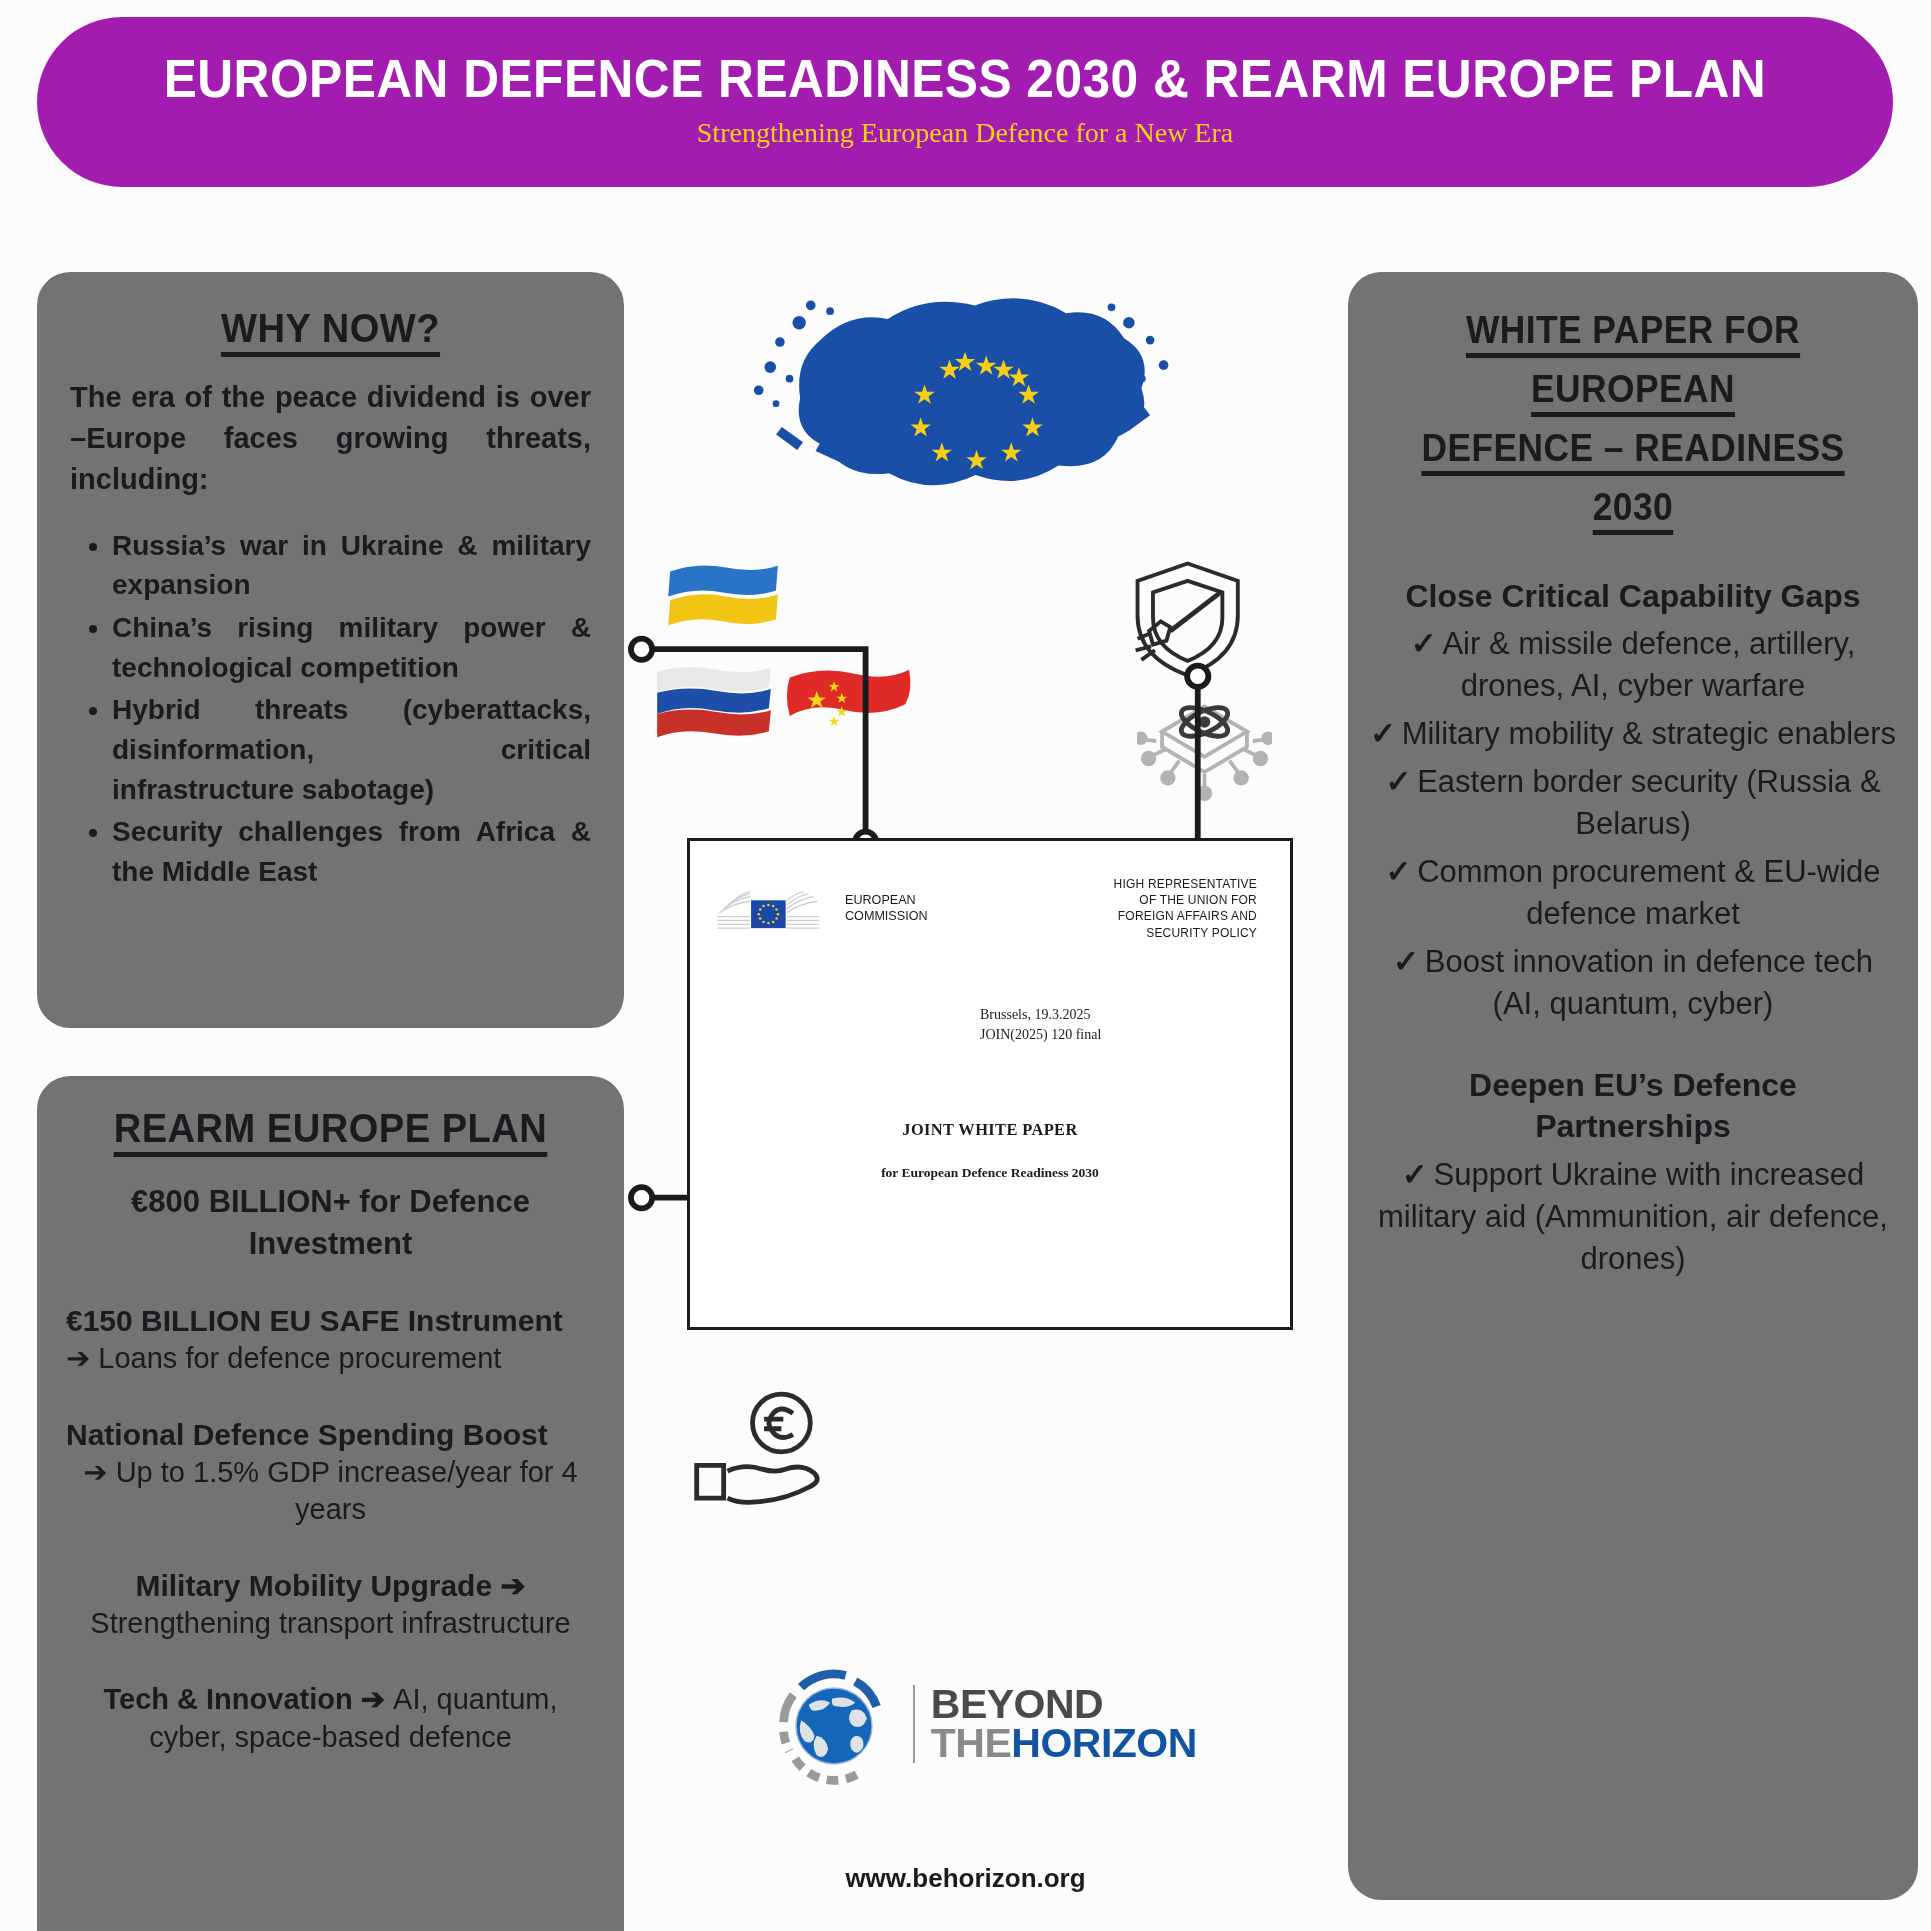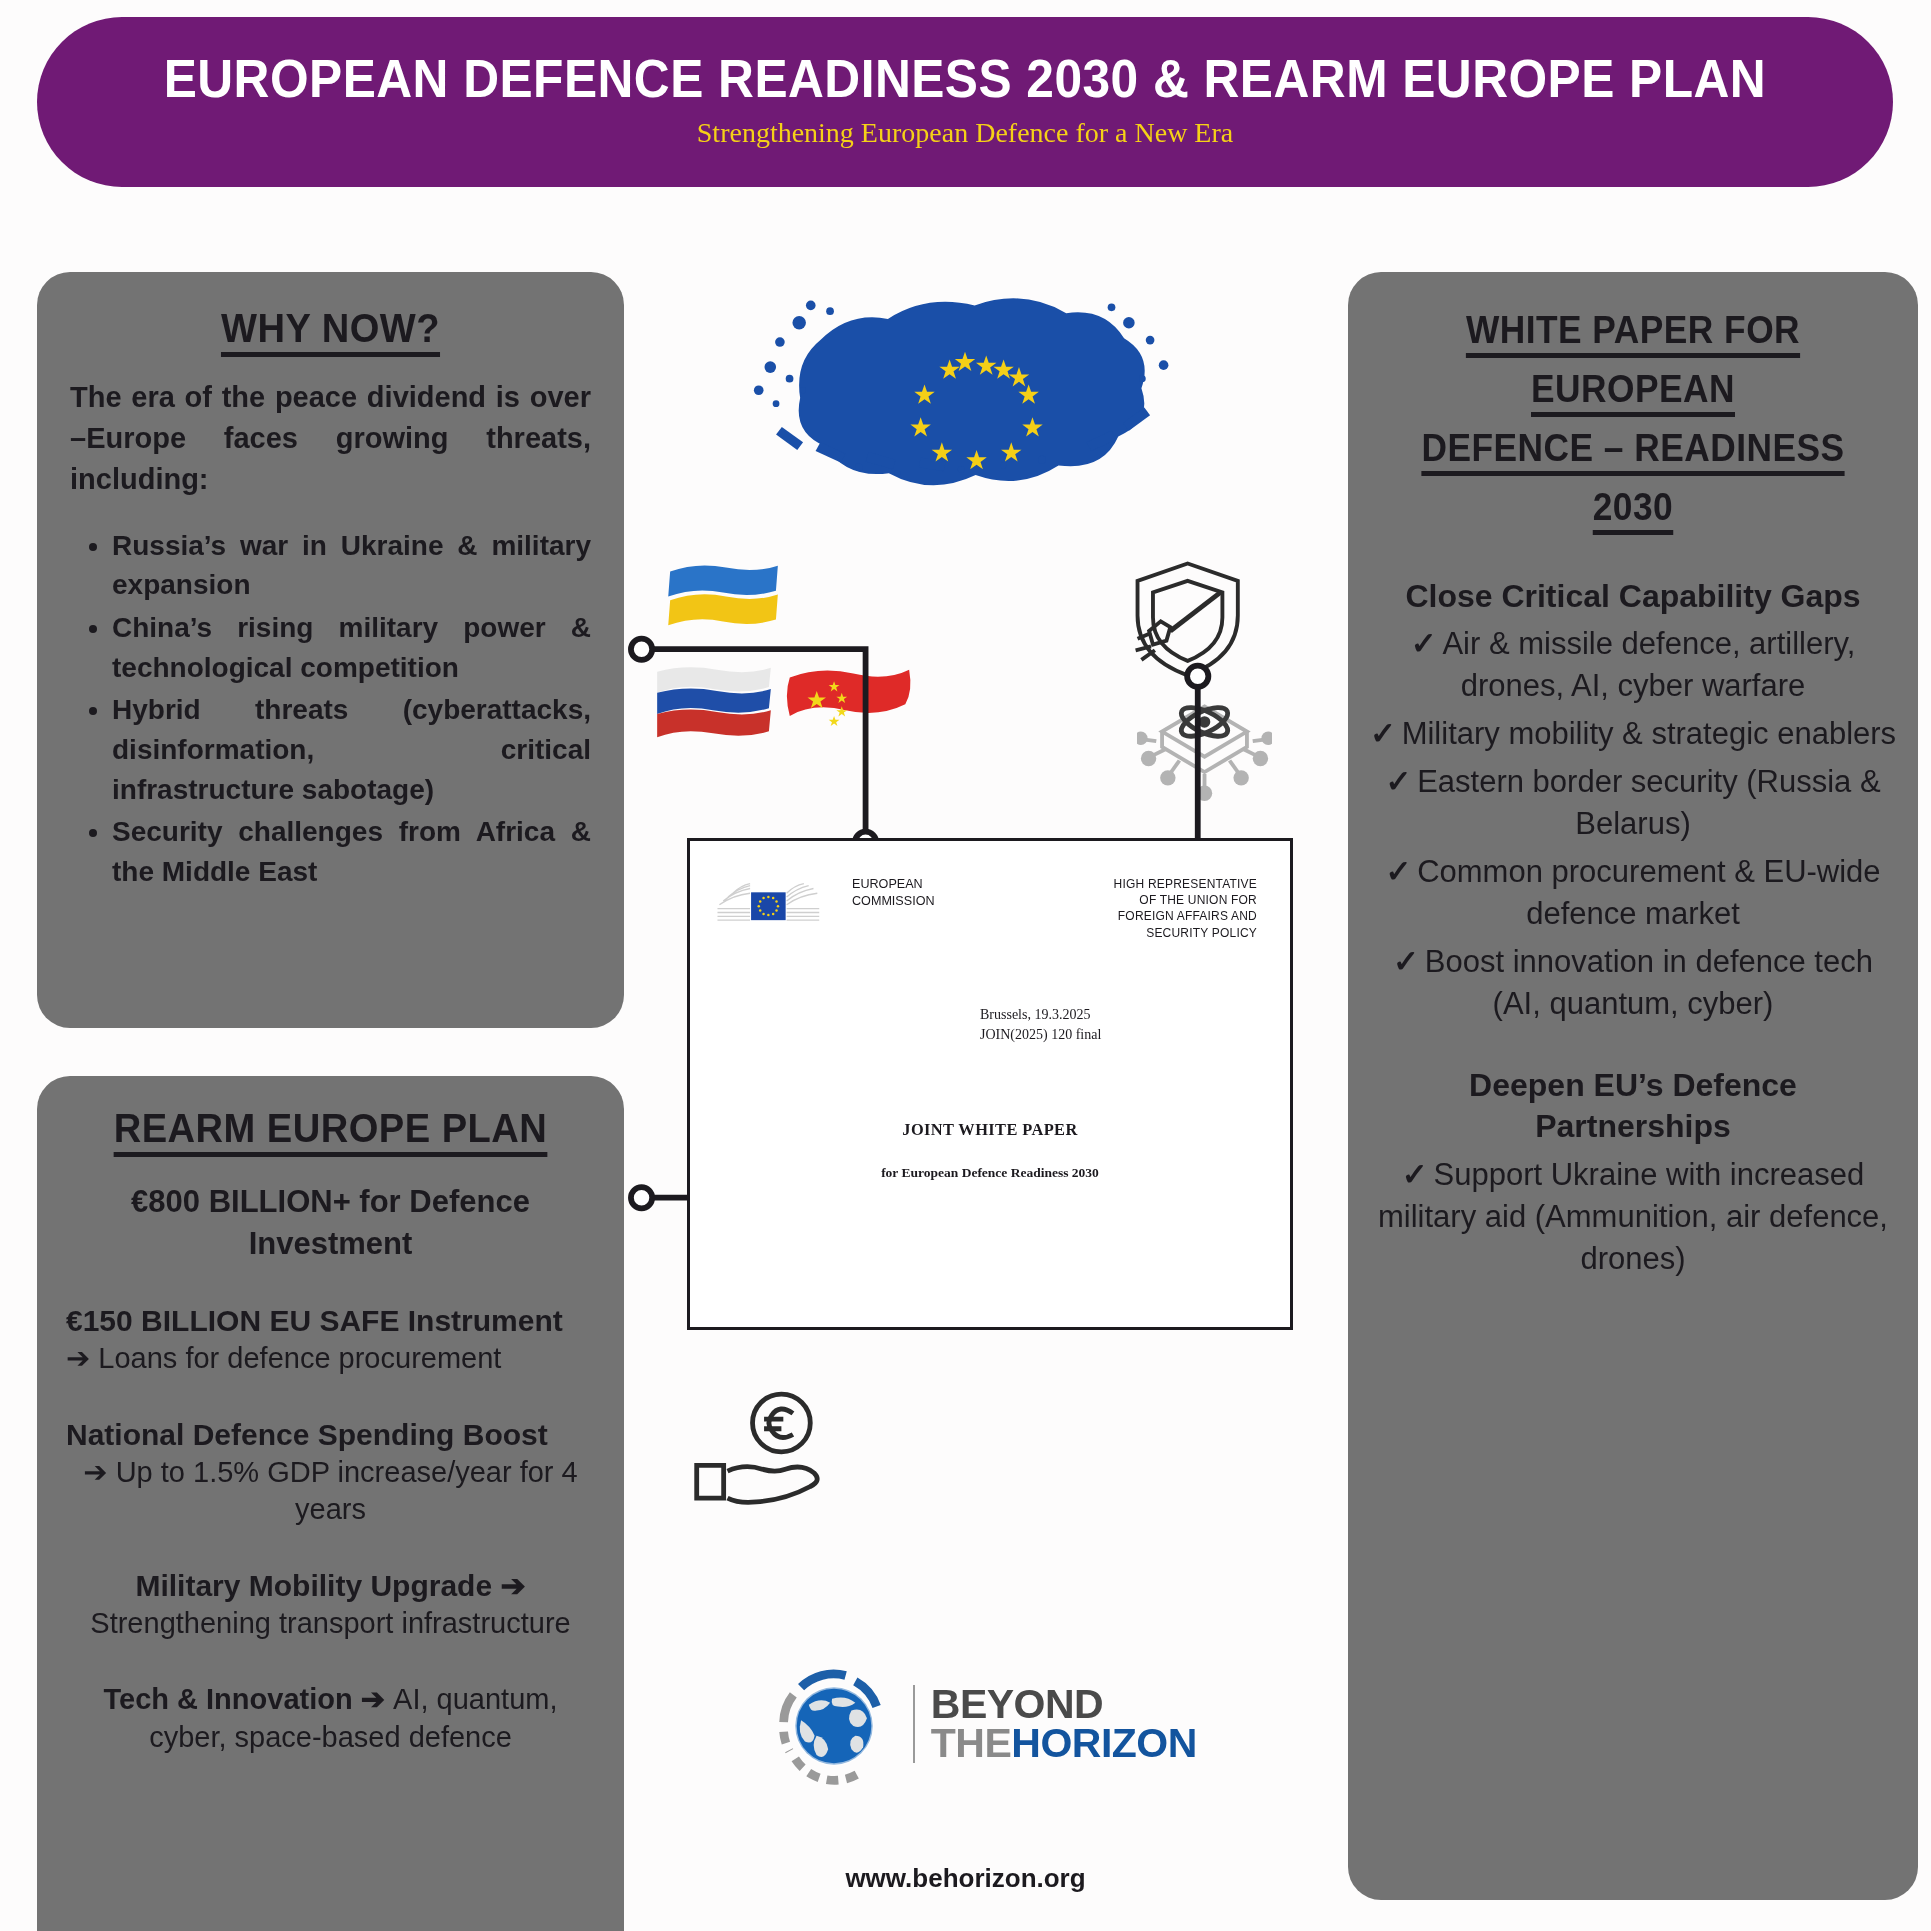--- a/index.html
+++ b/index.html
@@ -6,21 +6,21 @@
   body{
     width:1931px;height:1931px;background:#fdfcfc;
     font-family:"Liberation Sans",sans-serif;
     position:relative;overflow:hidden;
   }
   .page{position:absolute;inset:0;}
 
   
   .header{
     position:absolute;left:37px;top:17.4px;width:1856px;height:170px;
-    background:#701a75;border-radius:87px;
+    background:#a21caf;border-radius:87px;
     display:flex;flex-direction:column;align-items:center;justify-content:center;
     box-sizing:border-box;padding:5.8px 39px 13.5px;
   }
   .header-title{
     color:#ffffff;font-weight:bold;font-size:54px;letter-spacing:0.5px;
     transform:scaleX(0.92);transform-origin:center;
     font-family:"Liberation Sans Narrow","Liberation Sans",sans-serif;
     text-align:center;line-height:1.05;white-space:nowrap;
   }
   .header-sub{
@@ -80,21 +80,21 @@
   .check{font-weight:bold;margin-right:5.8px;}
 
   
   .eu-map{position:absolute;left:714px;top:263px;width:502px;height:241px;}
   .flag{position:absolute;}
   .doc{
     position:absolute;left:687px;top:838px;width:606px;height:492px;
     background:#ffffff;border:3.9px solid #1c1a1f;box-sizing:border-box;
   }
   .doc-top{display:flex;justify-content:space-between;padding:35px 33px 0 25px;}
-  .ec-logo{display:flex;gap:13px;}
+  .ec-logo{display:flex;align-items:center;gap:6px;}
   .ec-text{font-size:12.6px;line-height:1.32;color:#1c1a1f;font-family:"Liberation Sans",sans-serif;}
   .hr-text{font-size:12px;line-height:1.35;color:#1c1a1f;text-align:right;letter-spacing:0.2px;}
   .doc-ref{
     margin-top:64px;padding-left:290px;font-family:"Liberation Serif",serif;
     font-size:14px;line-height:1.45;color:#1c1a1f;
   }
   .doc-title{
     margin-top:75px;text-align:center;font-family:"Liberation Serif",serif;
     font-weight:bold;font-size:16.4px;color:#1c1a1f;letter-spacing:0.4px;
   }

